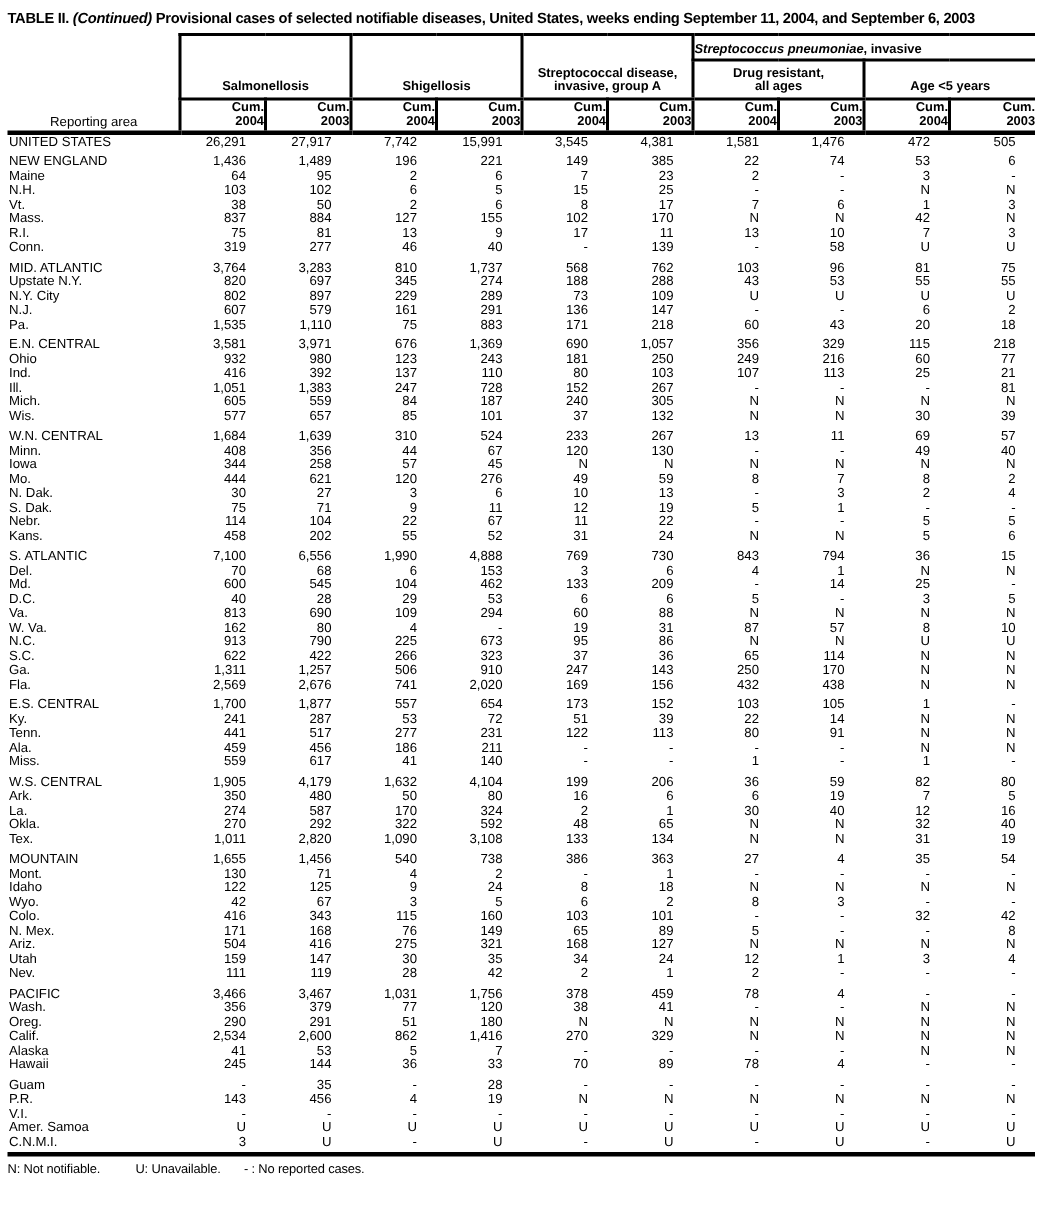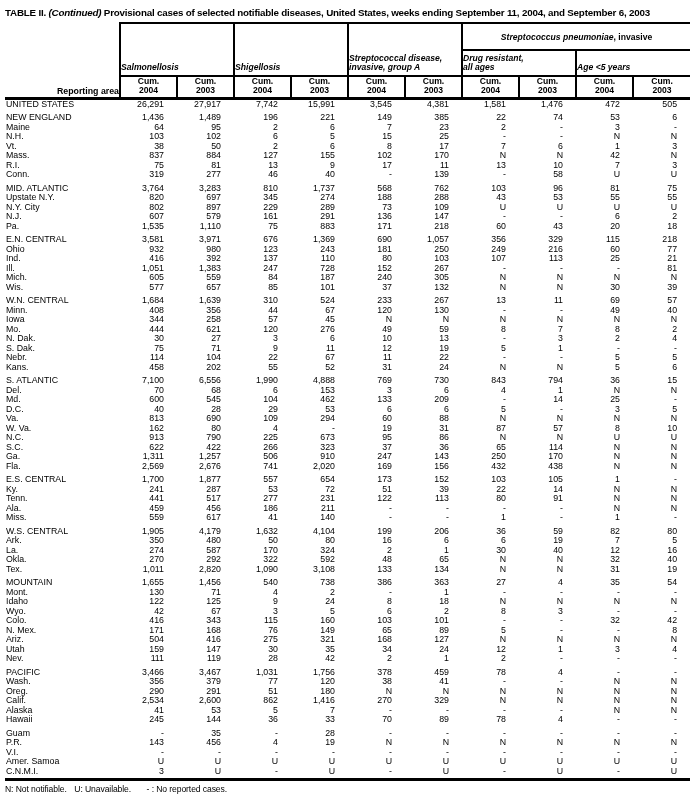--- a/index.html
+++ b/index.html
@@ -21,52 +21,52 @@
   col.c-area { width:115px; }
   col.c-v { width:57px; }
   th, td { padding:0; font-weight:normal; }
 
   .bt { border-top:2px solid #000; }
   .bl { border-left:2px solid #000; }
   .bb { border-bottom:2px solid #000; }
   .bb3 { border-bottom:3px solid #000; }
 
   th.reparea {
-    vertical-align:bottom; text-align:right;
-    font-weight:bold; font-size:8.8px; line-height:10px;
+    vertical-align:bottom; text-align:center;
+    font-weight:normal; font-size:8.8px; line-height:10px;
     padding:0 0 1px 1px;
   }
   th.grp {
     font-weight:bold; font-size:8.6px; line-height:9.6px;
-    text-align:left; vertical-align:bottom; padding-bottom:2px;font-style:italic;
+    text-align:center; vertical-align:bottom; padding-bottom:2px;
   }
   th.pneumo {
-    font-weight:bold; font-size:8.6px; height:27px;
-    text-align:center; vertical-align:middle;
+    font-weight:bold; font-size:8.6px; height:17px;
+    text-align:left; vertical-align:middle;
   }
   .it { font-style:italic; }
   .blk { display:block; }
   th.cum {
     font-weight:bold; font-size:8.6px; line-height:9.4px;
-    text-align:center; vertical-align:bottom;
+    text-align:right; vertical-align:bottom;
     height:20px; padding-bottom:1px;
   }
   tr.grprow { height:26px; }
 
   tbody td { font-size:8.8px; line-height:9.5px; white-space:nowrap; vertical-align:top; }
   td.area { text-align:left; padding-left:1px; }
   td.val  { text-align:right; padding-right:13px; }
   tr.gap td { height:4px; line-height:4px; font-size:1px; }
 
   .hr3 { height:3px; background:#000; width:685px; margin-top:2px; }
 
   
   .fn { font-size:8.6px; line-height:10.5px; margin-top:3px; letter-spacing:-0.1px; }
   .fn .seg1 { display:inline-block; width:67px; }
-  .fn .seg2 { display:inline-block; width:70px; }
+  .fn .seg2 { display:inline-block; width:70px;margin-left:16px; }
 </style>
 </head>
 <body>
 
 <div class="page">
 
   <div class="title">
     <span>TABLE II. </span><span class="it">(Continued)</span><span> Provisional cases of selected notifiable diseases, United States, weeks ending September 11, 2004, and September 6, 2003</span>
   </div>
 

